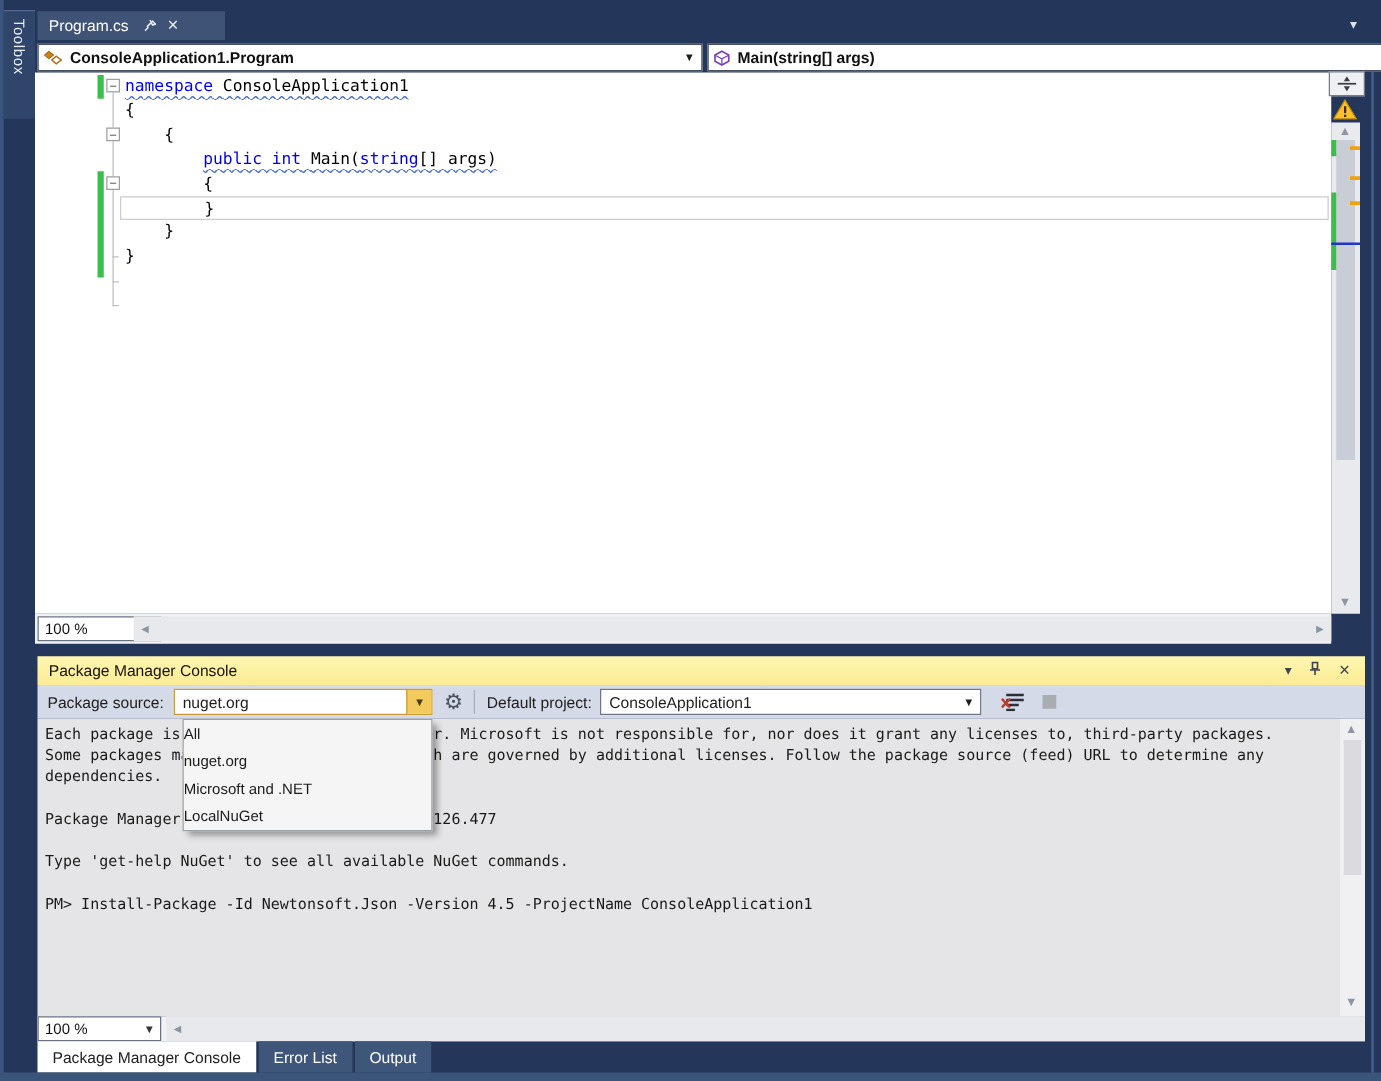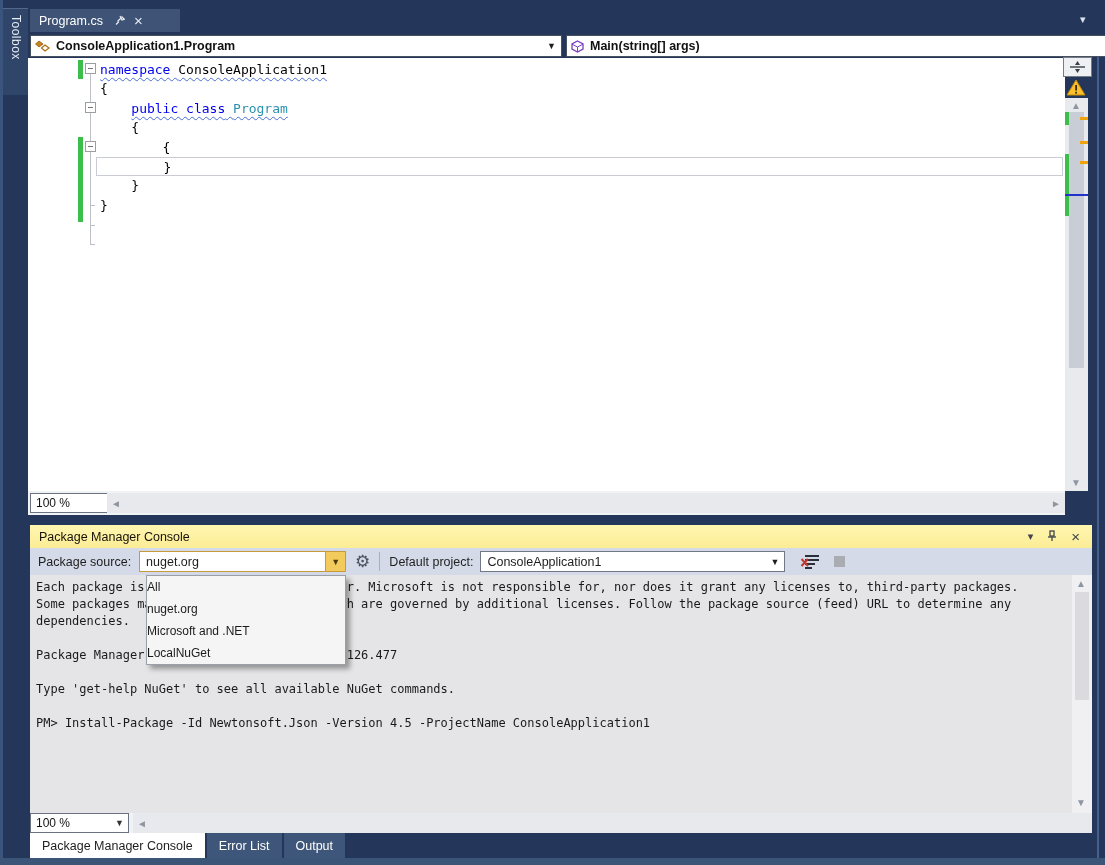--- a/index.html
+++ b/index.html
@@ -165,22 +165,22 @@
     <div class="abs outline-vline" style="top:16px;height:171px;"></div>
     <div class="abs hook" style="left:62px;top:147px;"></div>
     <div class="abs hook" style="left:62px;top:167px;"></div>
     <div class="abs hook" style="left:62px;top:186px;"></div>
     <div class="abs collapse-box" style="top:5px;">–</div>
     <div class="abs collapse-box" style="top:44px;">–</div>
     <div class="abs collapse-box" style="top:83px;">–</div>
     <div class="code-lines" id="code-lines">
         <div class="code-line"><span class="tk-kw wavy">namespace</span><span class="tk-plain wavy"> </span><span class="tk-plain wavy">ConsoleApplication1</span></div>
         <div class="code-line"><span class="tk-plain">{</span></div>
-        <div class="code-line"><span class="tk-plain">    </span><span class="tk-kw wavy">public class</span><span class="tk-plain wavy"> </span><span class="tk-type wavy">Program</span></div>
         <div class="code-line"><span class="tk-plain">    {</span></div>
+        <div class="code-line"><span class="tk-plain">        </span><span class="tk-kw wavy">public int</span><span class="tk-plain wavy"> </span><span class="tk-plain wavy">Main(</span><span class="tk-kw wavy">string</span><span class="tk-plain wavy">[] args)</span></div>
         <div class="code-line"><span class="tk-plain">        {</span></div>
         <div class="code-line current"><span class="tk-plain">        }</span></div>
         <div class="code-line"><span class="tk-plain">    }</span></div>
         <div class="code-line"><span class="tk-plain">}</span></div>
       </div>
   </div>
 
   <div class="abs split-handle">
     <svg width="15" height="12" viewBox="0 0 15 12">
         <g fill="#3A3F47">

